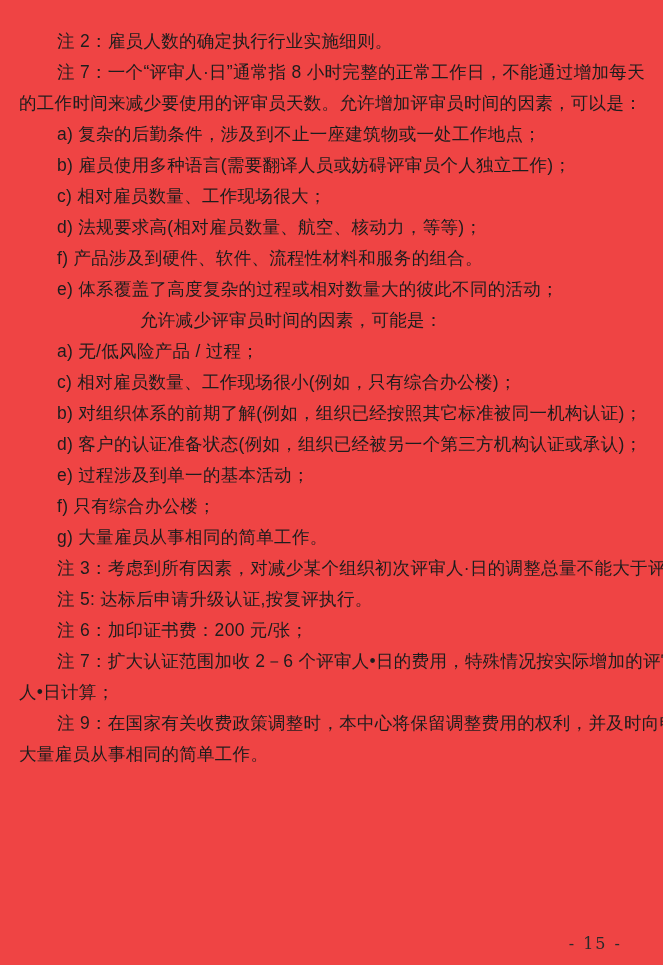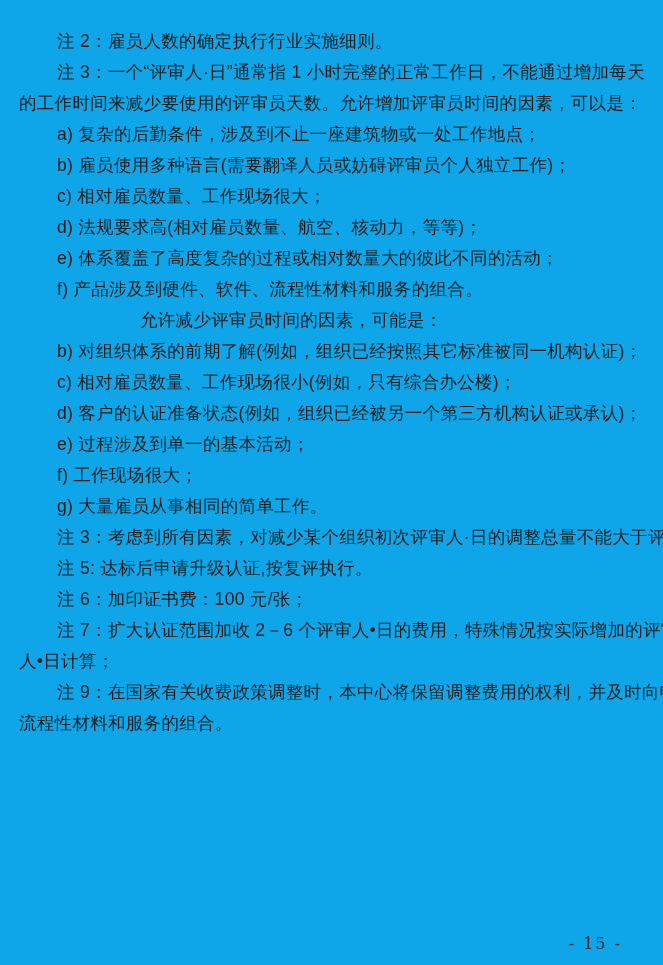--- a/index.html
+++ b/index.html
@@ -11,21 +11,21 @@
     height: 965px;
     background: #ffffff;
     position: relative;
     overflow: hidden;
     font-family: "Liberation Sans", "DejaVu Sans", sans-serif;
     color: #1d1d1d;
   }
   .page {
     position: absolute;
     inset: 0;
-    background: #0ea5e9;
+    background: #ef4444;
   }
   .content {
     position: absolute;
     left: 19px;
     top: 26px;
     width: 622px;
   }
   .line {
     font-size: 17.5px;
     line-height: 31px;
@@ -49,39 +49,40 @@
     margin-top: 36px;
   }
 </style>
 </head>
 <body>
 
 <div class="page">
 
   <div class="content">
       <div class="line line--p">注 2：雇员人数的确定执行行业实施细则。</div>
-      <div class="line line--p">注 3：一个“评审人·日”通常指 1 小时完整的正常工作日，不能通过增加每天</div>
+      <div class="line line--p">注 7：一个“评审人·日”通常指 8 小时完整的正常工作日，不能通过增加每天</div>
       <div class="line line--cont">的工作时间来减少要使用的评审员天数。允许增加评审员时间的因素，可以是：</div>
       <div class="line line--p">a) 复杂的后勤条件，涉及到不止一座建筑物或一处工作地点；</div>
       <div class="line line--p">b) 雇员使用多种语言(需要翻译人员或妨碍评审员个人独立工作)；</div>
       <div class="line line--p">c) 相对雇员数量、工作现场很大；</div>
       <div class="line line--p">d) 法规要求高(相对雇员数量、航空、核动力，等等)；</div>
+      <div class="line line--p">f) 产品涉及到硬件、软件、流程性材料和服务的组合。</div>
       <div class="line line--p">e) 体系覆盖了高度复杂的过程或相对数量大的彼此不同的活动；</div>
-      <div class="line line--p">f) 产品涉及到硬件、软件、流程性材料和服务的组合。</div>
       <div class="line line--center">允许减少评审员时间的因素，可能是：</div>
+      <div class="line line--p">a) 无/低风险产品 / 过程；</div>
+      <div class="line line--p">c) 相对雇员数量、工作现场很小(例如，只有综合办公楼)；</div>
       <div class="line line--p">b) 对组织体系的前期了解(例如，组织已经按照其它标准被同一机构认证)；</div>
-      <div class="line line--p">c) 相对雇员数量、工作现场很小(例如，只有综合办公楼)；</div>
       <div class="line line--p">d) 客户的认证准备状态(例如，组织已经被另一个第三方机构认证或承认)；</div>
       <div class="line line--p">e) 过程涉及到单一的基本活动；</div>
-      <div class="line line--p">f) 工作现场很大；</div>
+      <div class="line line--p">f) 只有综合办公楼；</div>
       <div class="line line--p">g) 大量雇员从事相同的简单工作。</div>
       <div class="line line--p">注 3：考虑到所有因素，对减少某个组织初次评审人·日的调整总量不能大于评</div>
       <div class="line line--p">注 5: 达标后申请升级认证,按复评执行。</div>
-      <div class="line line--p">注 6：加印证书费：100 元/张；</div>
+      <div class="line line--p">注 6：加印证书费：200 元/张；</div>
       <div class="line line--p">注 7：扩大认证范围加收 2－6 个评审人•日的费用，特殊情况按实际增加的评审</div>
       <div class="line line--cont">人•日计算；</div>
       <div class="line line--p">注 9：在国家有关收费政策调整时，本中心将保留调整费用的权利，并及时向申</div>
-      <div class="line line--cont">流程性材料和服务的组合。</div>
+      <div class="line line--cont">大量雇员从事相同的简单工作。</div>
     </div>
 
   <div class="footer">- 15 -</div>
 
 </div>
 
 </body></html>

